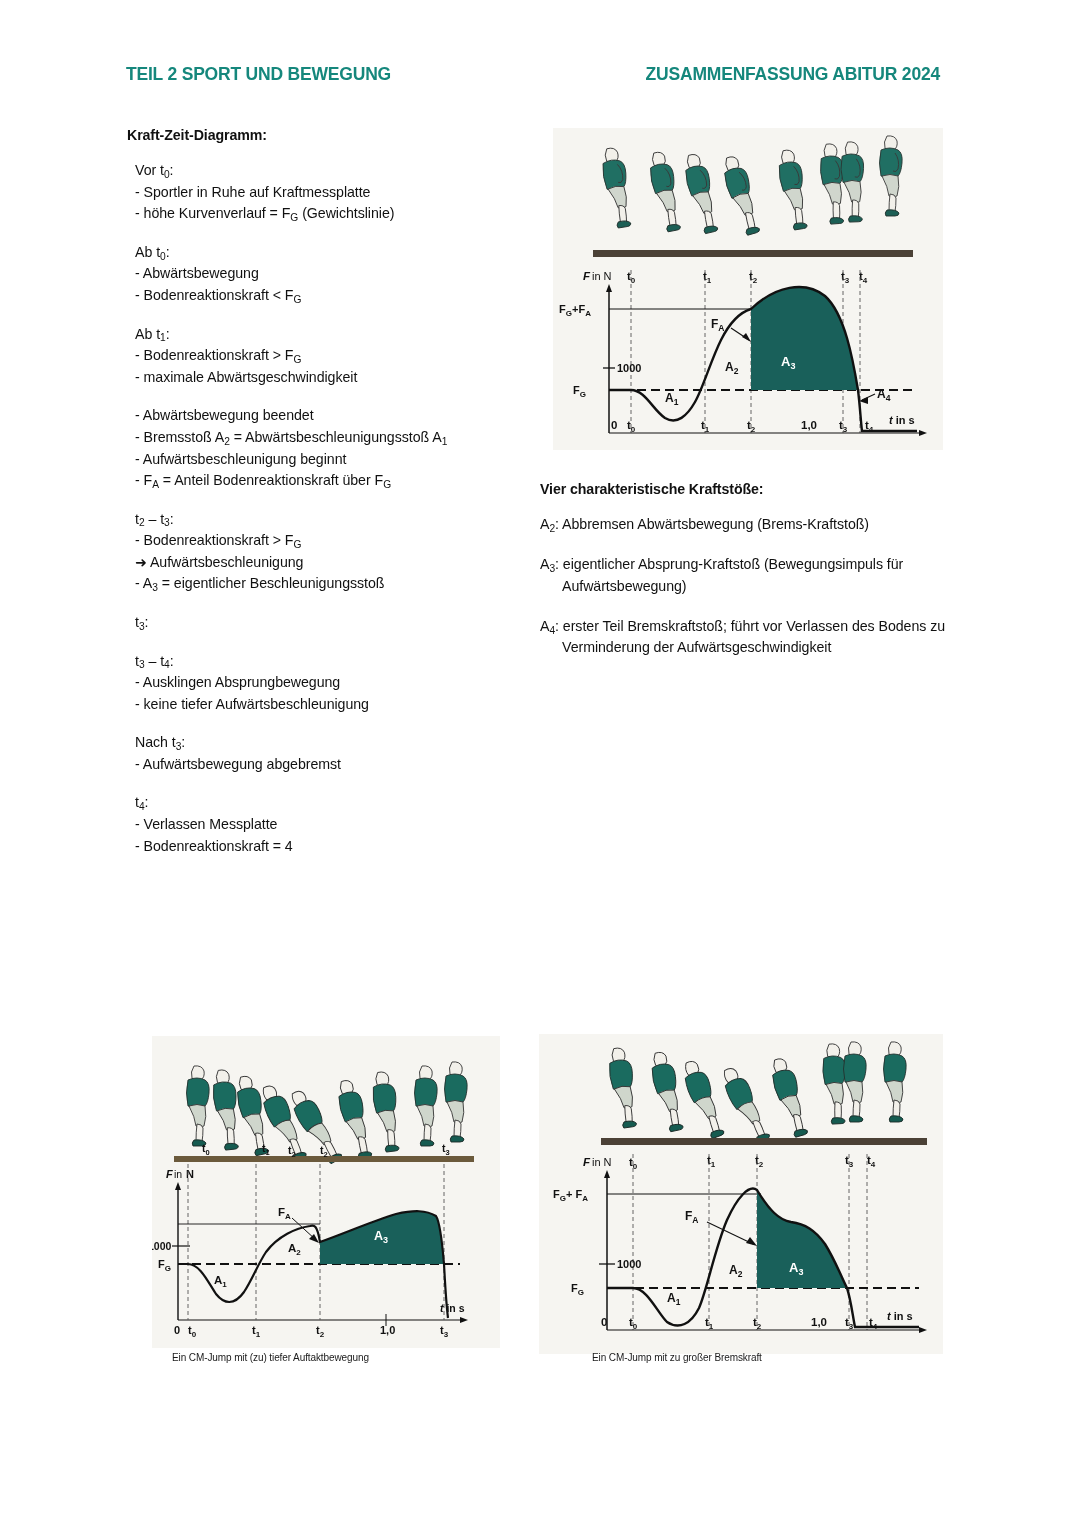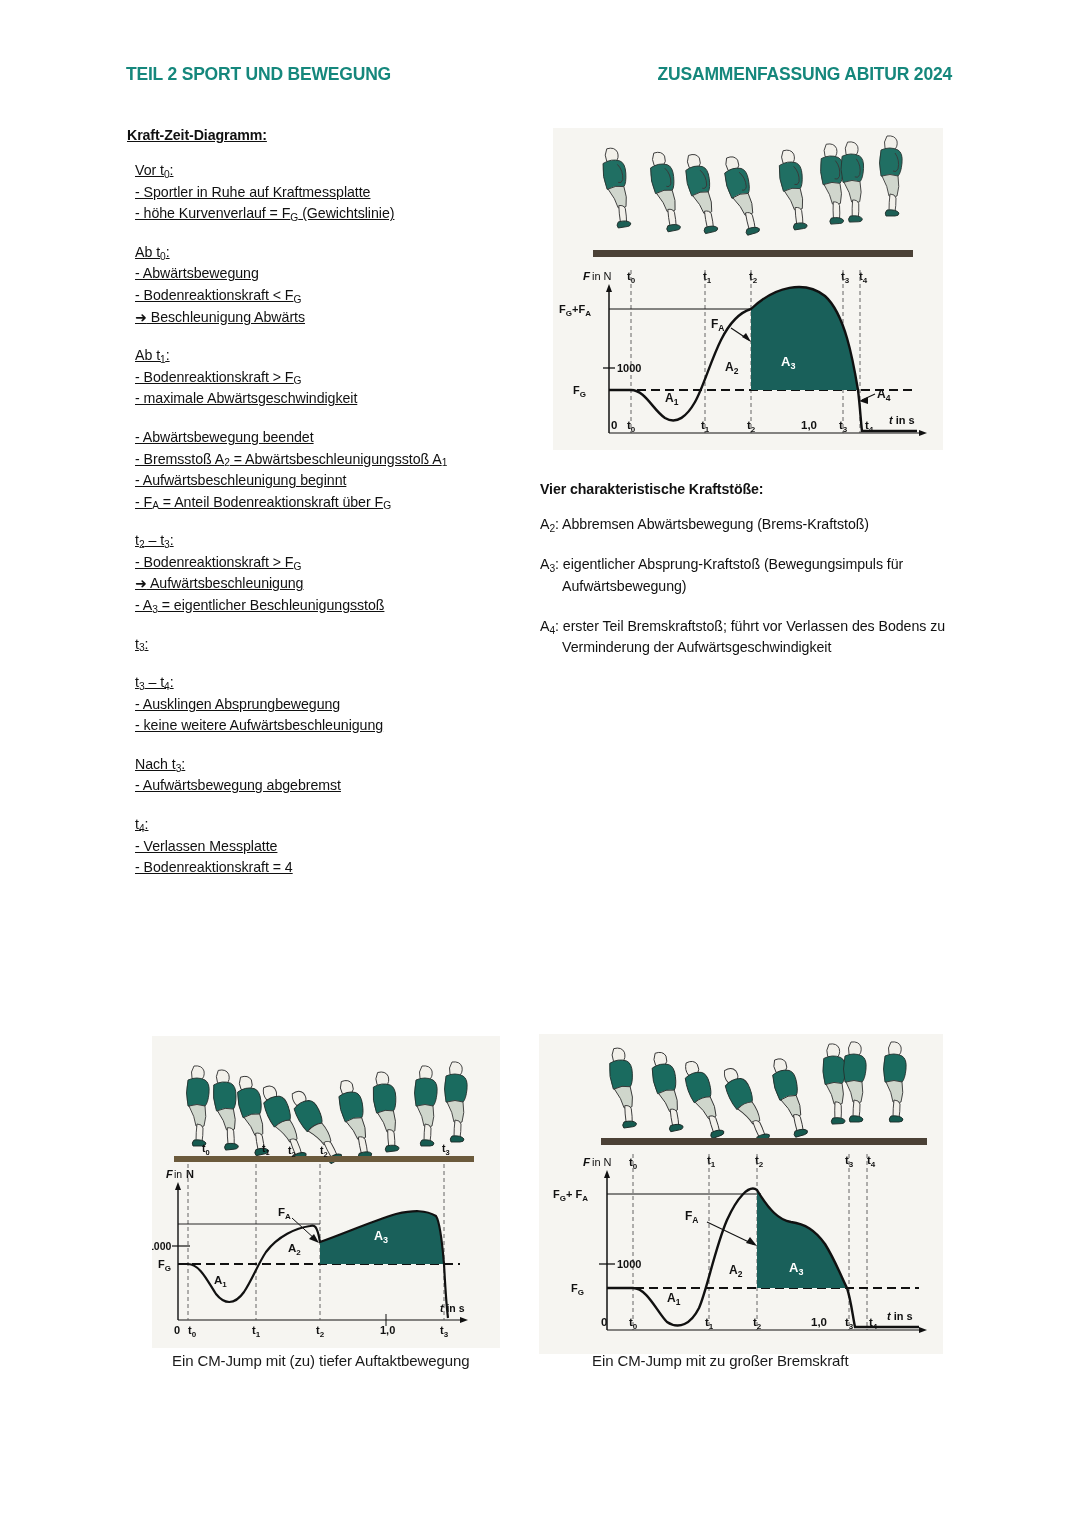--- a/index.html
+++ b/index.html
@@ -37,30 +37,29 @@
     letter-spacing: -0.2px;
     color: #15877c;
     white-space: nowrap;
   }
   .header-right {
     font-size: 17.5px;
     font-weight: bold;
     letter-spacing: -0.2px;
     color: #15877c;
     white-space: nowrap;
-    margin-right: 2px;
+    margin-right: 14px;
   }
 
   
   .col-left {
     position: absolute;
     left: 127px;
     top: 126px;
     width: 400px;
-    text-decoration: underline;
   }
   .col-right-text {
     position: absolute;
     left: 540px;
     top: 480px;
     width: 430px;
   }
 
   .h-bold {
     font-size: 14.2px;
@@ -103,21 +102,21 @@
     background: #f6f5f1;
   }
   #fig-top    { left: 553px; top: 128px;  width: 390px; height: 322px; }
   #fig-bl     { left: 152px; top: 1036px; width: 348px; height: 312px; }
   #fig-br     { left: 539px; top: 1034px; width: 404px; height: 320px; }
 
   .fig svg { display: block; width: 100%; height: 100%; }
 
   .cap {
     position: absolute;
-    font-size: 15px;
+    font-size: 10px;
     color: #1a1a1a;
     letter-spacing: -0.1px;
     white-space: nowrap;
   }
   #cap-bl { left: 172px; top: 1352px; }
   #cap-br { left: 592px; top: 1352px; }
 </style>
 </head>
 <body>
 
@@ -134,21 +133,20 @@
     <div class="block">
       <div class="line">Vor t<sub>0</sub>:</div>
       <div class="line">- Sportler in Ruhe auf Kraftmessplatte</div>
       <div class="line">- höhe Kurvenverlauf = F<sub>G</sub> (Gewichtslinie)</div>
     </div>
 
     <div class="block">
       <div class="line">Ab t<sub>0</sub>:</div>
       <div class="line">- Abwärtsbewegung</div>
       <div class="line">- Bodenreaktionskraft &lt; F<sub>G</sub></div>
-      <div class="line"><span class="arrow">➜</span> Beschleunigung Abwärts</div>
     </div>
 
     <div class="block">
       <div class="line">Ab t<sub>1</sub>:</div>
       <div class="line">- Bodenreaktionskraft &gt; F<sub>G</sub></div>
       <div class="line">- maximale Abwärtsgeschwindigkeit</div>
     </div>
 
     <div class="block">
       <div class="line">- Abwärtsbewegung beendet</div>
@@ -164,21 +162,21 @@
       <div class="line">- A<sub>3</sub> = eigentlicher Beschleunigungsstoß</div>
     </div>
 
     <div class="block">
       <div class="line">t<sub>3</sub>:</div>
     </div>
 
     <div class="block">
       <div class="line">t<sub>3</sub> – t<sub>4</sub>:</div>
       <div class="line">- Ausklingen Absprungbewegung</div>
-      <div class="line">- keine weitere Aufwärtsbeschleunigung</div>
+      <div class="line">- keine tiefer Aufwärtsbeschleunigung</div>
     </div>
 
     <div class="block">
       <div class="line">Nach t<sub>3</sub>:</div>
       <div class="line">- Aufwärtsbewegung abgebremst</div>
     </div>
 
     <div class="block">
       <div class="line">t<sub>4</sub>:</div>
       <div class="line">- Verlassen Messplatte</div>

